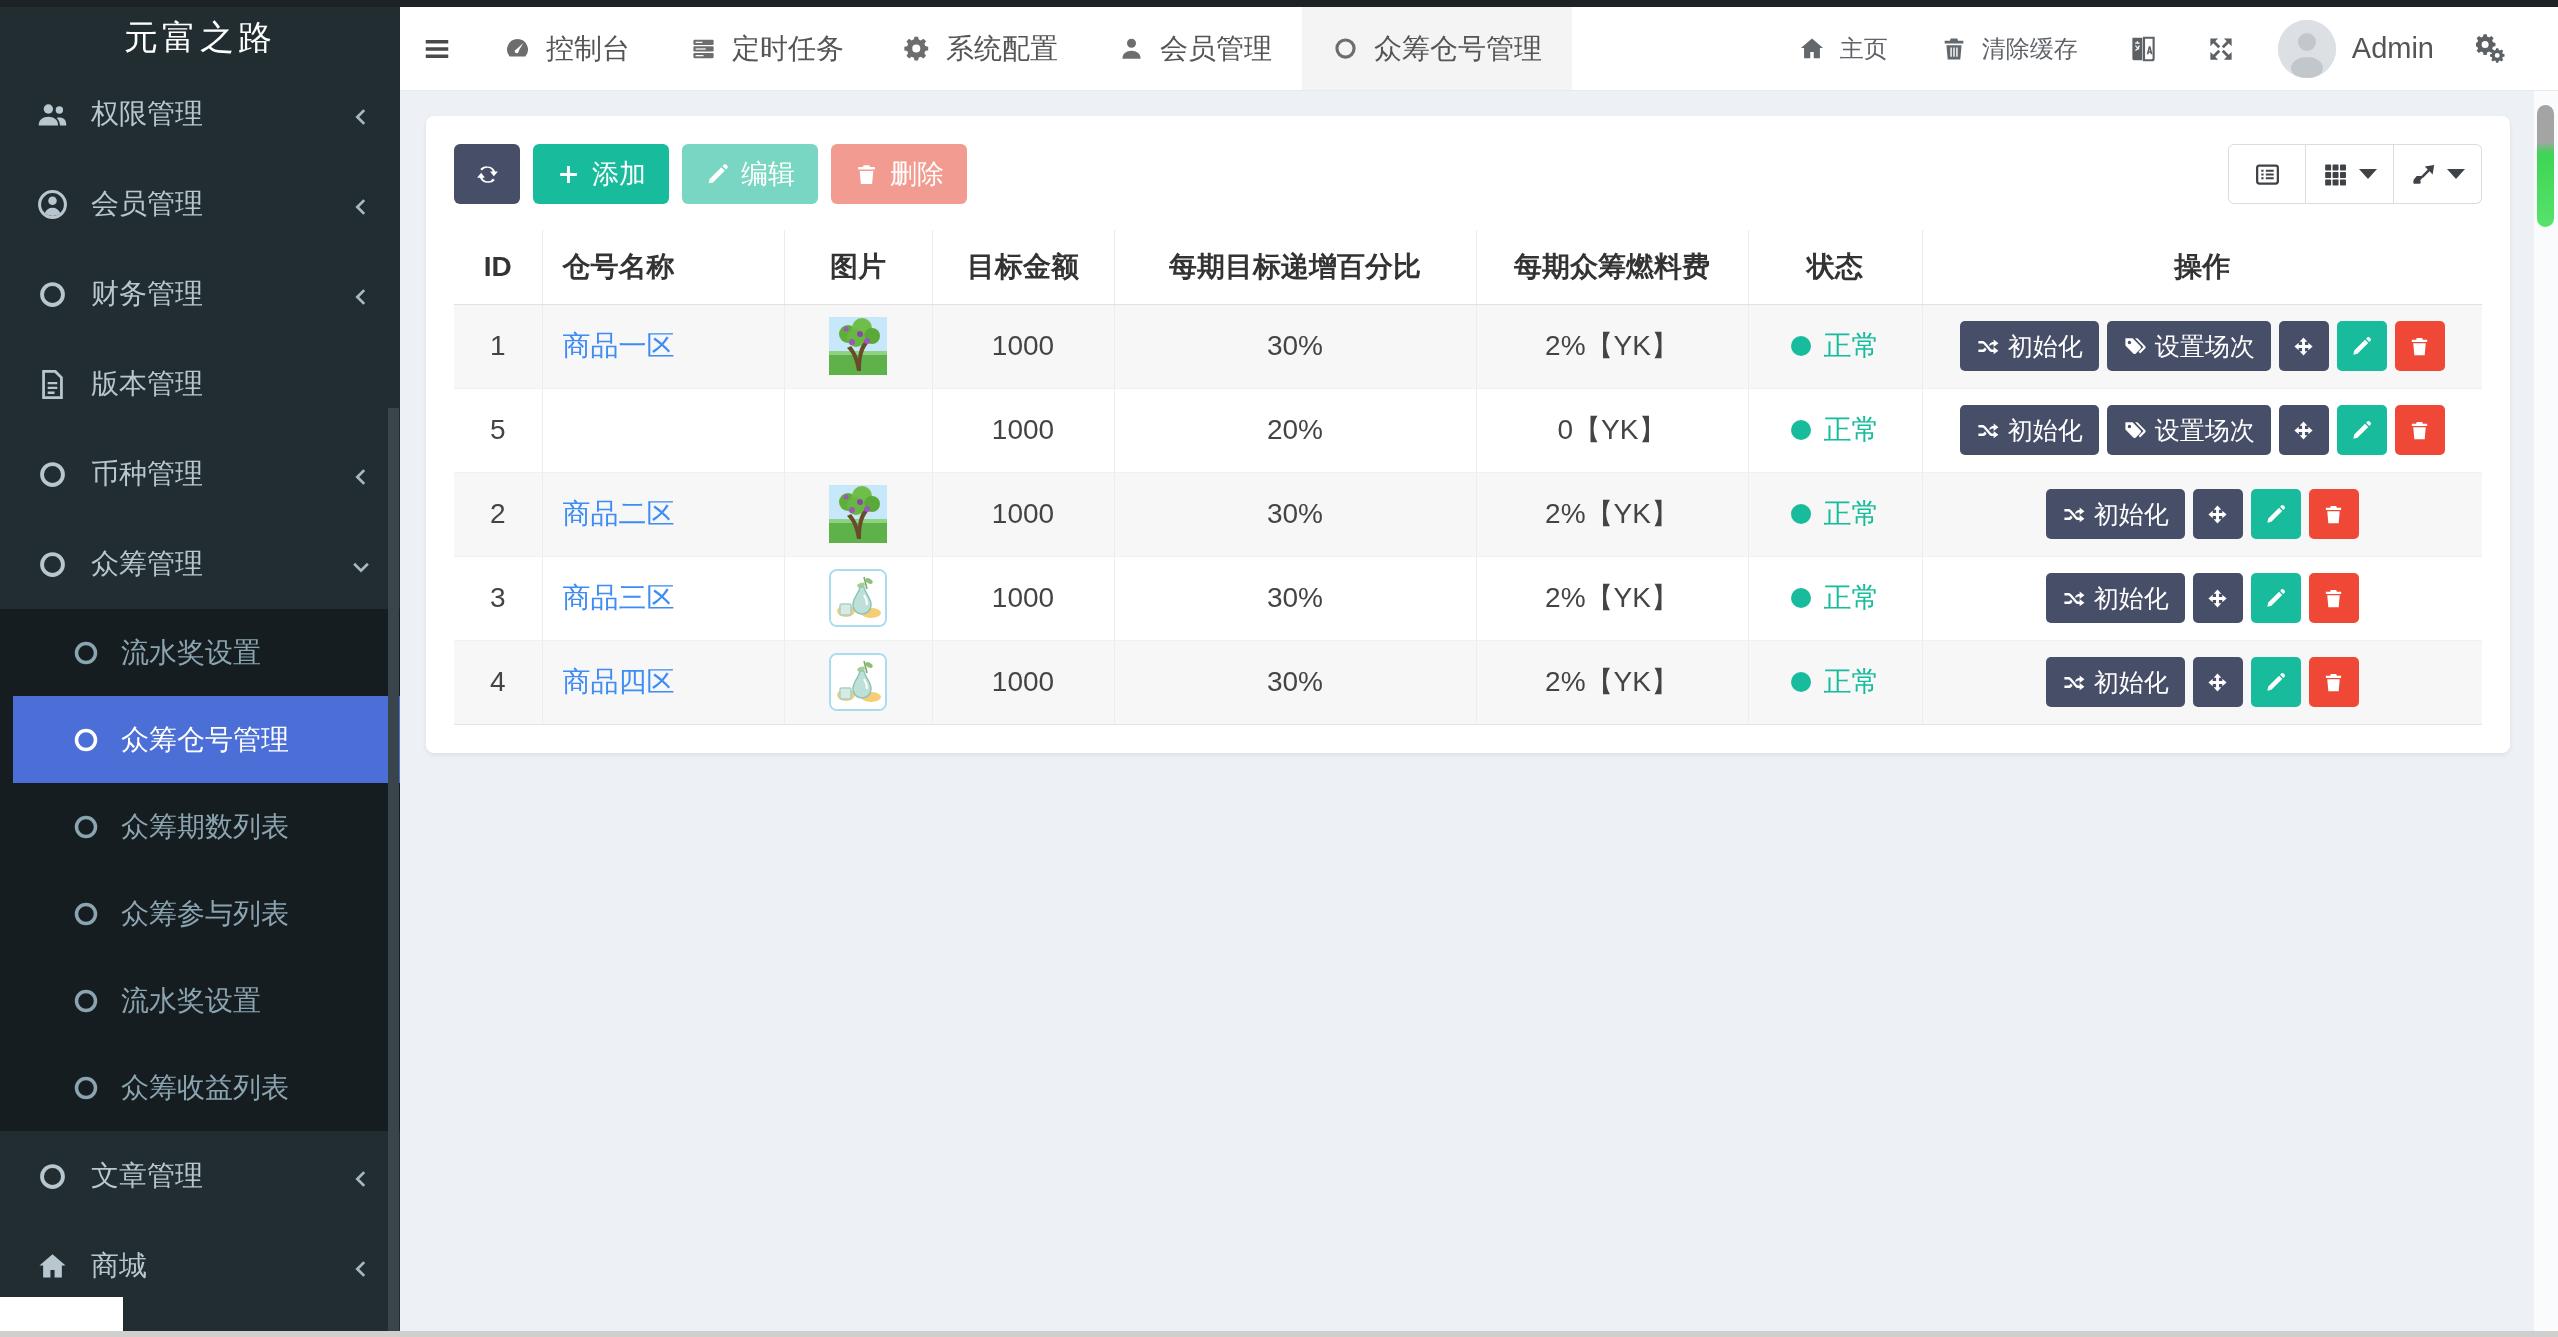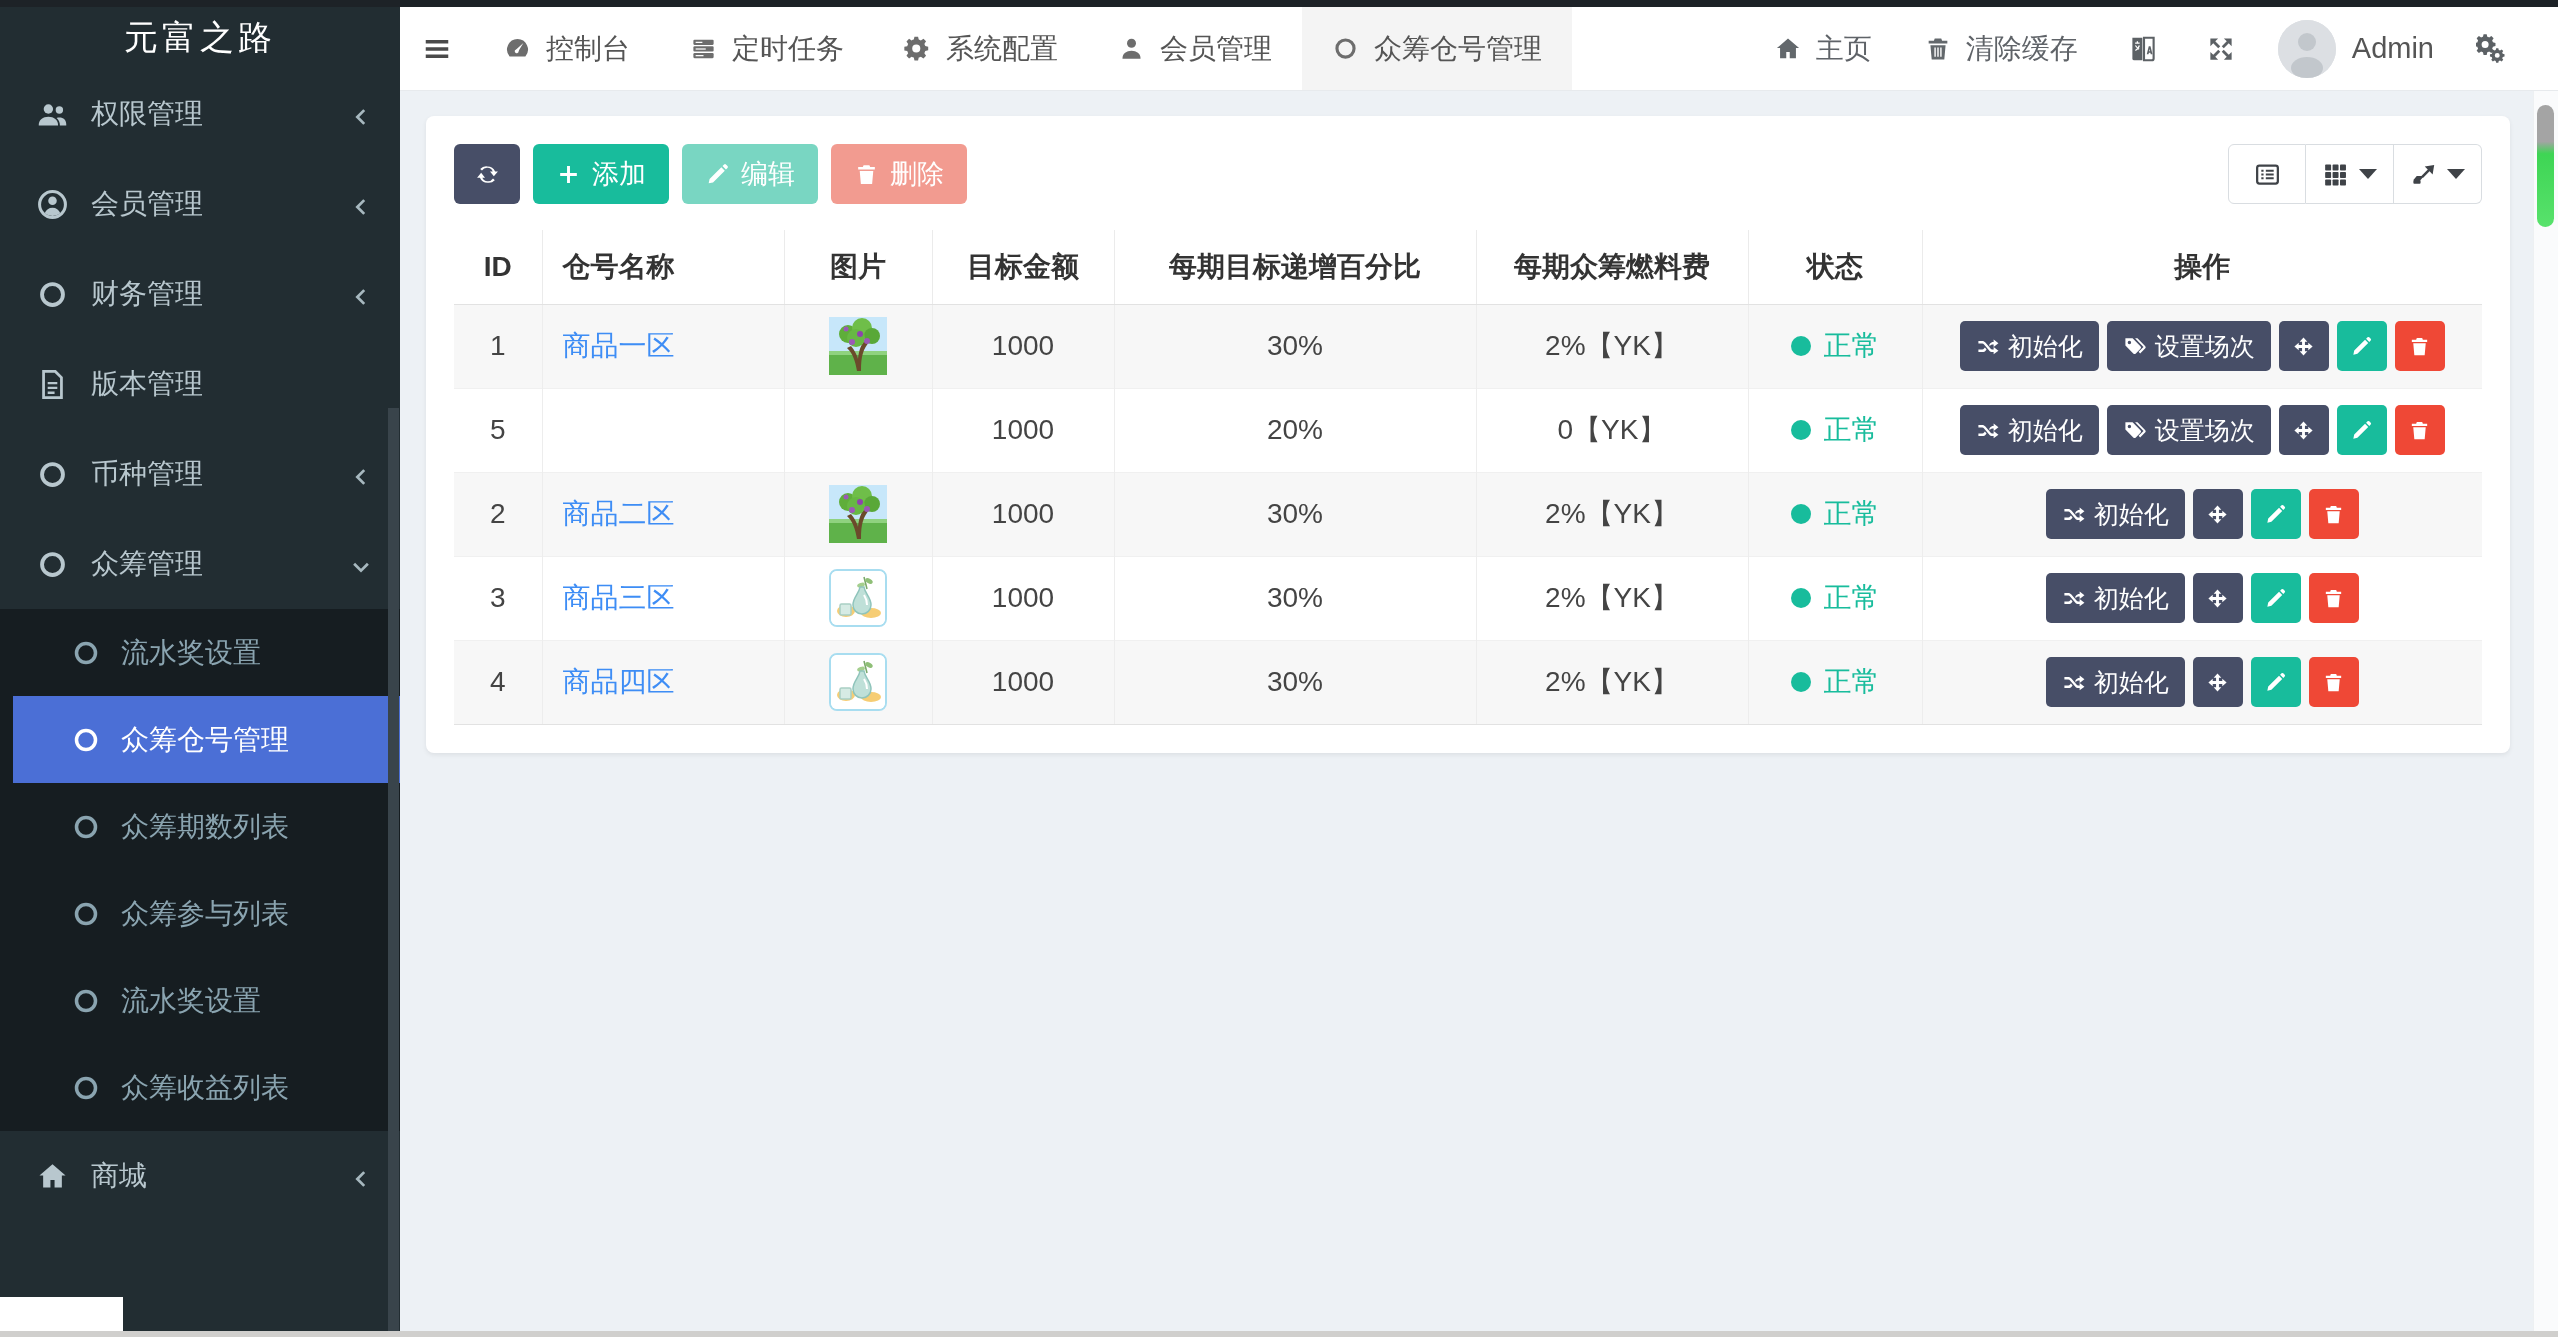--- a/index.html
+++ b/index.html
@@ -29,21 +29,21 @@
   .side-scroll { position:absolute; left:388px; top:408px; width:11px; height:929px; background:#39444b; z-index:11; }
 
   
   .navbar { position:absolute; left:400px; top:7px; width:2158px; height:84px; background:#fff; display:flex; align-items:stretch; border-bottom:1px solid #e7eaed; z-index:9; }
   .nav-toggle { width:74px; display:flex; align-items:center; justify-content:center; color:#4a4a4a; cursor:pointer; }
   .nav-toggle .icon { width:30px; height:30px; }
   .nav-tab { display:flex; align-items:center; gap:15px; padding:8px 30px; font-size:28px; color:#555; cursor:pointer; }
   .nav-tab .icon { width:27px; height:27px; color:#6d6d6d; }
   .nav-tab.active { background:#f4f4f4; }
   .nav-right { margin-left:auto; display:flex; align-items:stretch; padding-right:28px; }
-  .nav-link { display:flex; align-items:center; gap:14px; padding:0 26px; font-size:28px; color:#5f6368; cursor:pointer; }
+  .nav-link { display:flex; align-items:center; gap:14px; padding:0 26px; font-size:24px; color:#5f6368; cursor:pointer; }
   .nav-link .icon { width:28px; height:28px; color:#63686c; }
   .nav-iconbtn { display:flex; align-items:center; padding:0 24px; color:#5c6165; cursor:pointer; }
   .nav-iconbtn .icon { width:30px; height:30px; }
   .nav-user { display:flex; align-items:center; padding:0 18px; cursor:pointer; }
   .avatar { width:58px; height:58px; border-radius:50%; background:#dcdfe3; overflow:hidden; display:flex; align-items:center; justify-content:center; }
   .avatar svg { width:58px; height:58px; }
   .nav-user .uname { font-size:29px; color:#555; margin-left:16px; }
 
   
   .content { position:absolute; left:400px; top:91px; width:2158px; height:1240px; background:#edf1f5; }
@@ -208,20 +208,31 @@
           <span class="label">流水奖设置</span>
         </div>
         <div class="submenu-item">
           <span class="icon">
             <svg viewBox="0 0 24 24">
               <circle cx="12" cy="12" r="7.6" fill="none" stroke="currentColor" stroke-width="2.8"></circle>
             </svg>
           </span>
           <span class="label">众筹收益列表</span>
         </div>
+      </div>
+      <div class="menu-item">
+        <span class="icon">
+          <svg viewBox="0 0 24 24">
+            <circle cx="12" cy="12" r="7.6" fill="none" stroke="currentColor" stroke-width="2.8"></circle>
+          </svg>
+        </span>
+        <span class="label">文章管理</span>
+        <span class="chev"><svg viewBox="0 0 24 24" fill="none" stroke="currentColor" stroke-width="3">
+            <path d="M15.5 4.5 8 12l7.5 7.5"></path>
+          </svg></span>
       </div>
       <div class="menu-item">
         <span class="icon">
           <svg viewBox="0 0 24 24" fill="currentColor">
             <path d="M12 3 2.5 11.2h2.7V20h5.3v-5.4h3v5.4h5.3v-8.8h2.7z"></path>
           </svg>
         </span>
         <span class="label">商城</span>
         <span class="chev"><svg viewBox="0 0 24 24" fill="none" stroke="currentColor" stroke-width="3">
             <path d="M15.5 4.5 8 12l7.5 7.5"></path>

